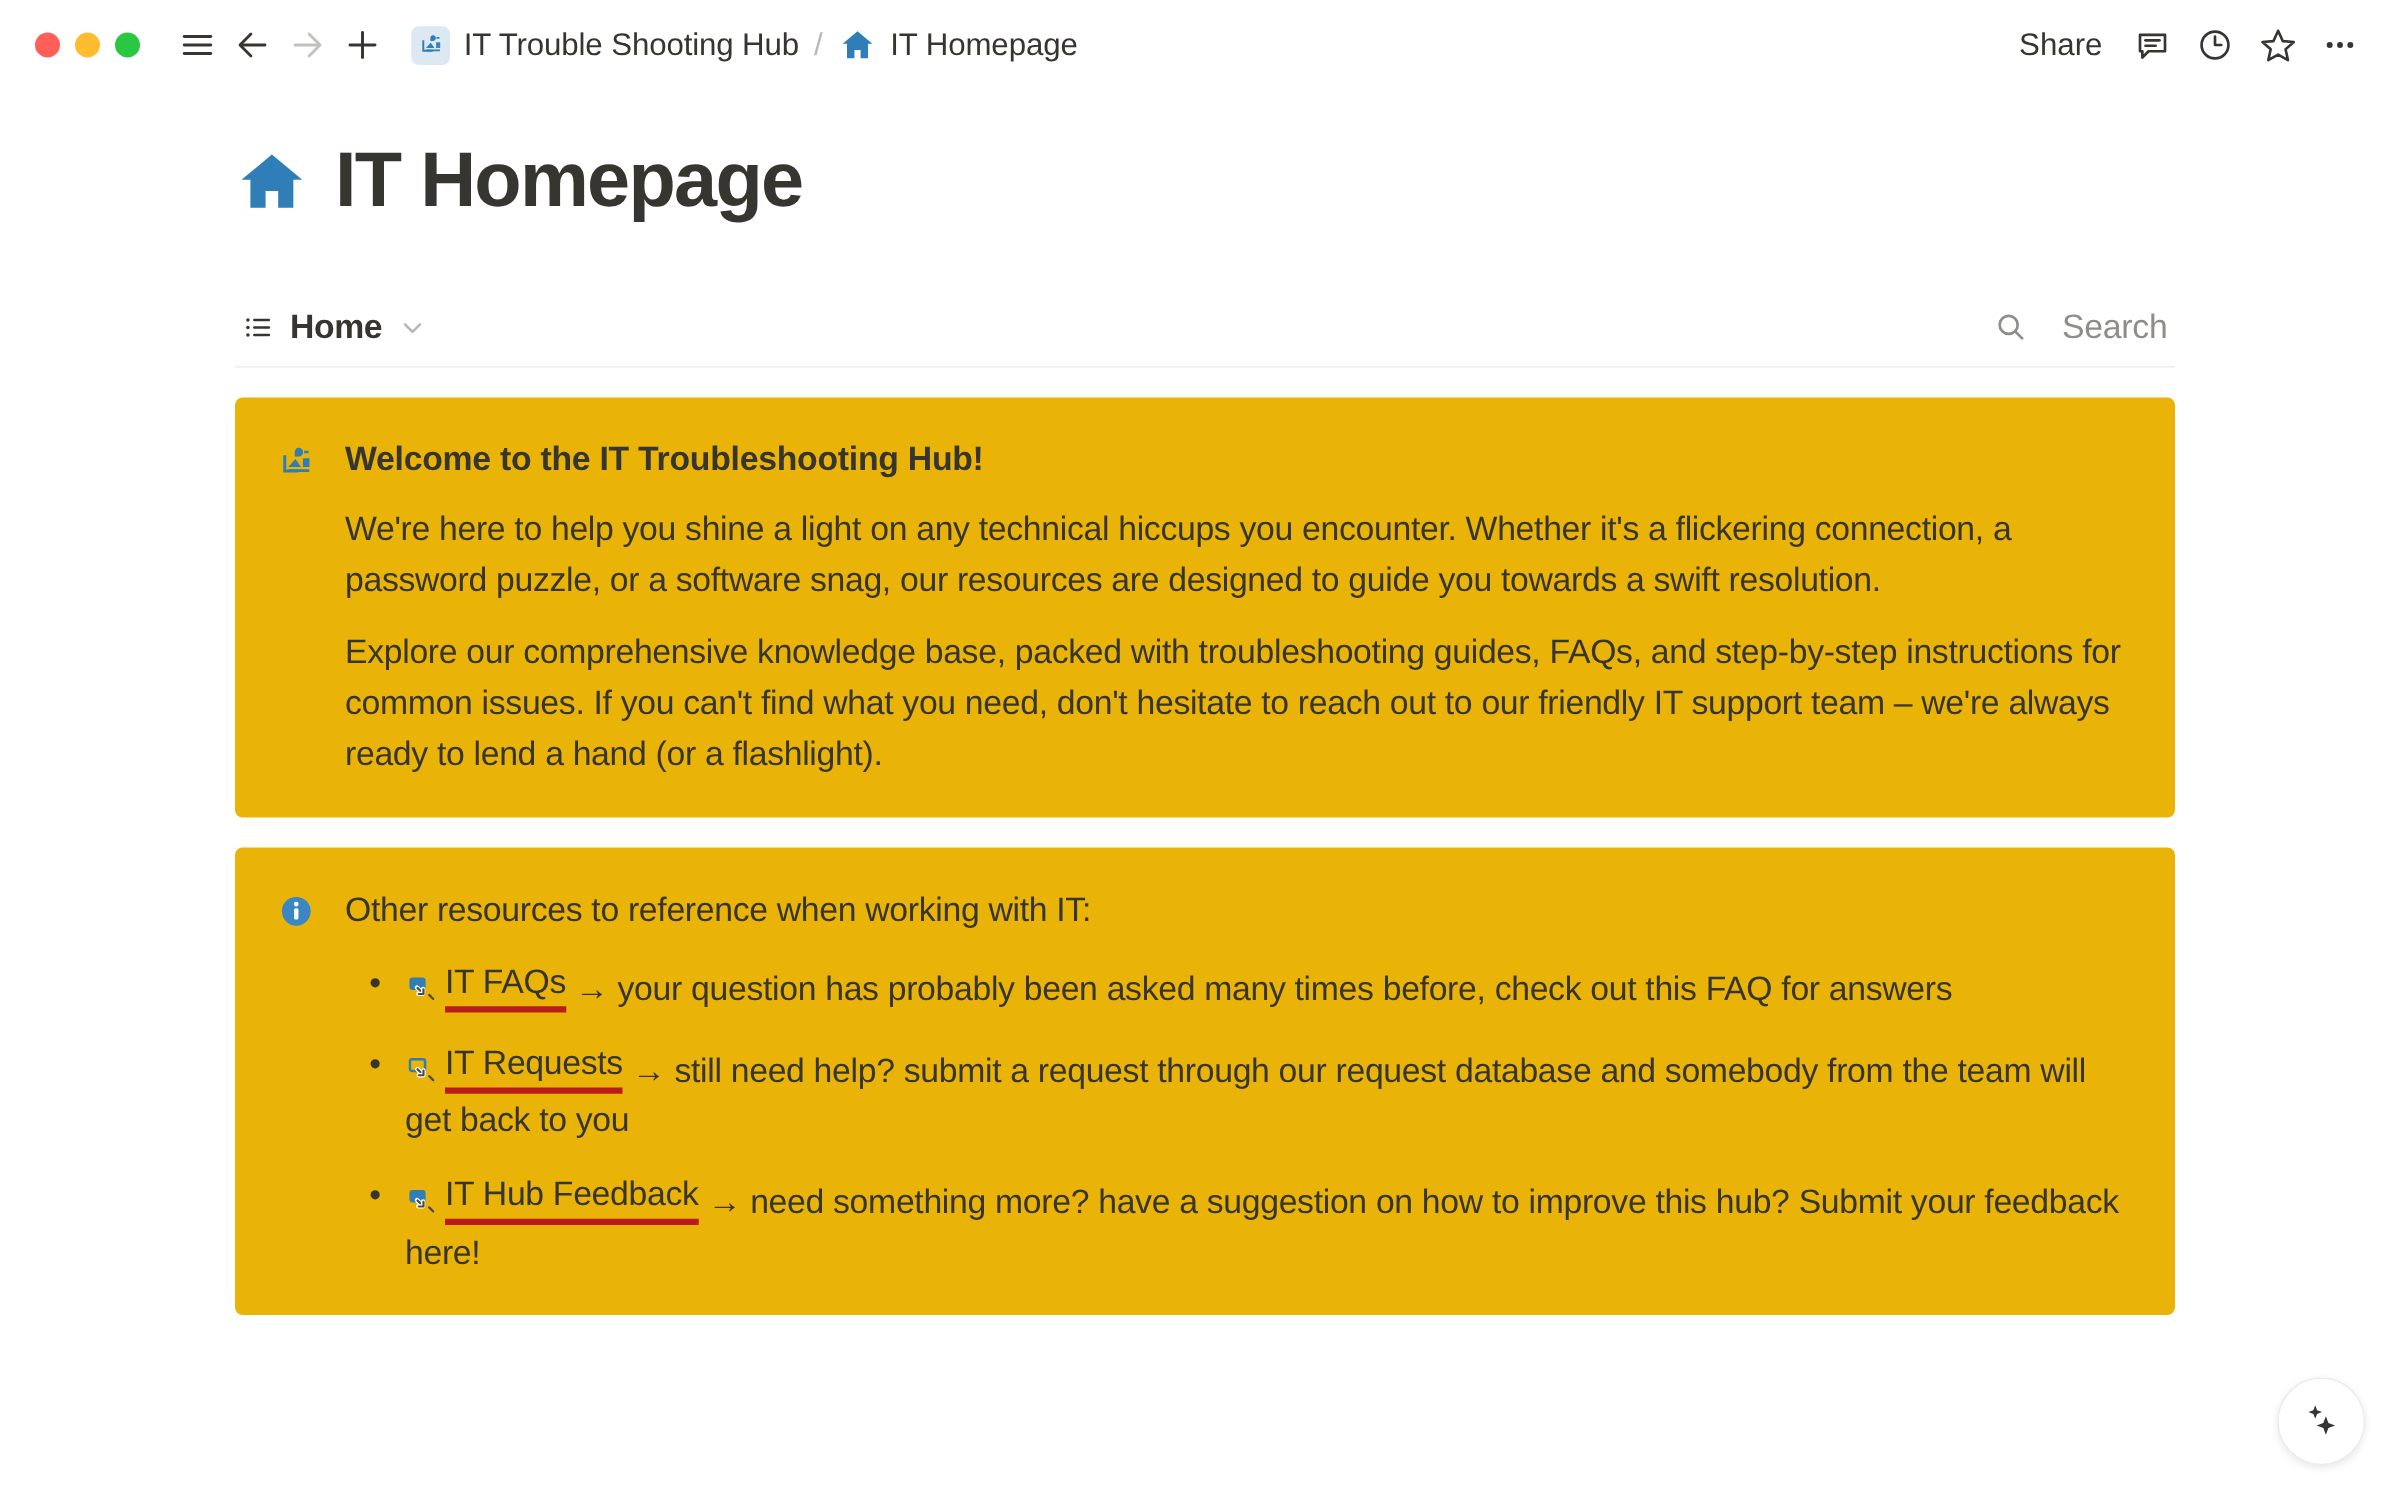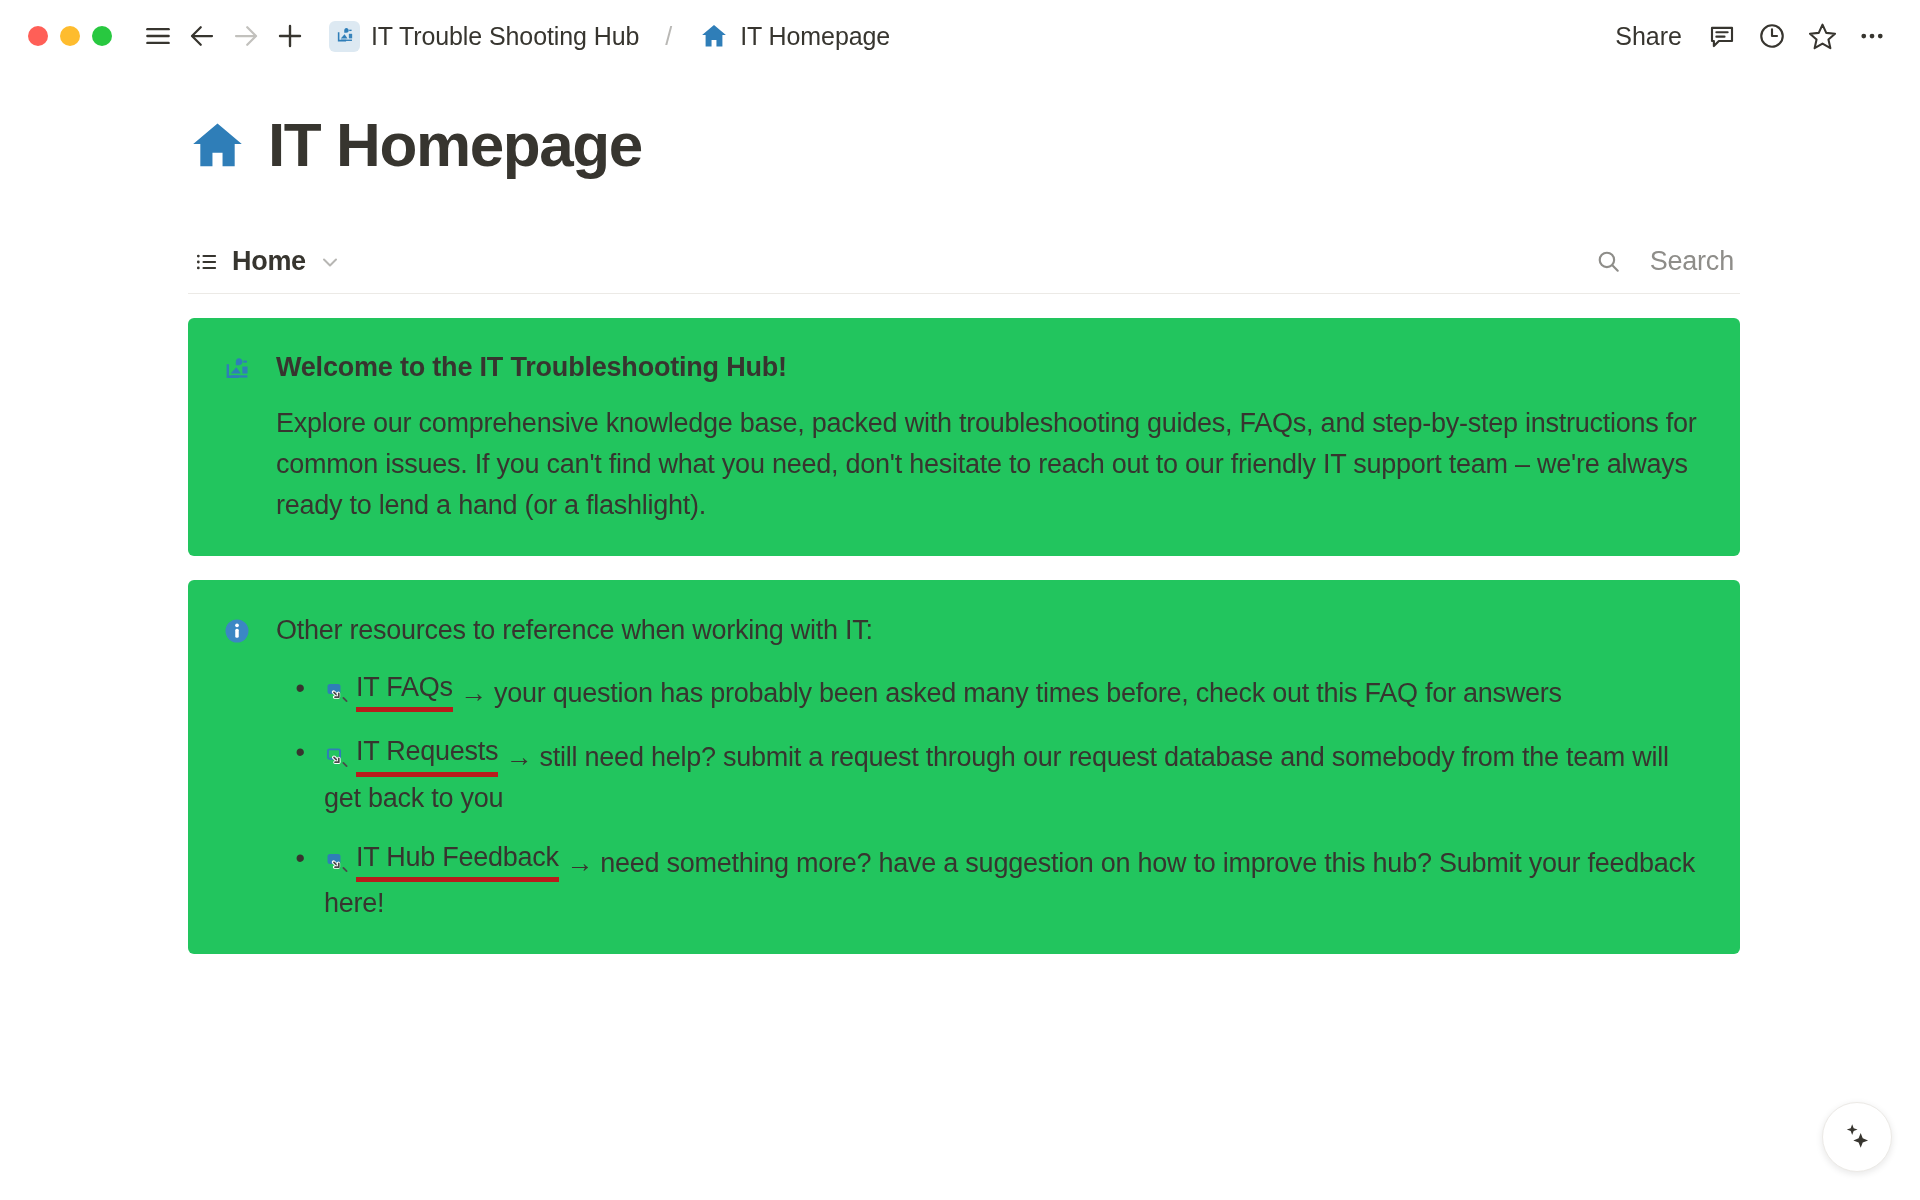--- a/index.html
+++ b/index.html
@@ -34,21 +34,21 @@
 
   .tb-icon {
     display: flex; align-items: center; justify-content: center;
     width: 44px; height: 44px;
     color: #37352f;
     flex: none;
   }
   .tb-icon.muted { color: #c2c1bd; }
   .tb-icon svg { display: block; }
 
-  .breadcrumb { display: flex; align-items: center; gap: 14px; margin-left: 10px; min-width: 0; }
+  .breadcrumb { display: flex; align-items: center; gap: 0; margin-left: 10px; min-width: 0; }
   .bc-item { display: flex; align-items: center; gap: 11px; padding: 4px 7px; border-radius: 5px; }
   .bc-label {
     font-size: 25px;
     color: #37352f;
     white-space: nowrap;
     letter-spacing: -0.1px;
   }
   .bc-sep { font-size: 25px; color: #b9b8b5; padding: 0 5px; }
   .icon-chip {
     width: 31px; height: 31px;
@@ -95,21 +95,21 @@
   .view-name { font-size: 27px; font-weight: 700; color: #37352f; letter-spacing: -0.3px; }
   .view-caret { color: #b7b6b3; display: flex; align-items: center; }
   .viewbar-right { margin-left: auto; display: flex; align-items: center; gap: 28px; padding-right: 6px; }
   .search-label { font-size: 27px; color: #8e8d89; letter-spacing: -0.2px; }
   .search-icon { color: #8e8d89; display: flex; align-items: center; }
 
   
   .callout {
     margin-top: 24px;
     margin-left: 8px;
-    background: #22c55e;
+    background: #eab308;
     border-radius: 6px;
     padding: 30px 34px 30px 32px;
     display: flex;
     gap: 22px;
   }
   .callout-icon { flex: none; width: 34px; padding-top: 6px; display: flex; justify-content: center; }
   .callout-body { flex: 1; min-width: 0; }
 
   .callout-title {
     font-size: 27px;
@@ -331,20 +331,21 @@
             <path d="M4.2 7.6h1.8v8.6h7.2v1.8H4.2z"></path>
             <path d="M13.4 3.2c1.5 0 2.7 1.1 2.7 2.6s-1.2 2.6-2.7 2.6h-2.3V5.8c0-1.4 1-2.6 2.3-2.6z"></path>
             <path d="M16.7 4.9h2.7v1.6h-2.7z"></path>
             <path d="M7.2 14.7l4.3-4.8 3.4 4.8z"></path>
             <path d="M16 9.4h3.9v5.3H16z"></path>
             <path d="M7.4 16h12.4v1.7H7.4z"></path>
           </svg>
         </div>
         <div class="callout-body">
           <div class="callout-title">Welcome to the IT Troubleshooting Hub!</div>
+          <p class="callout-p">We're here to help you shine a light on any technical hiccups you encounter. Whether it's a flickering connection, a password puzzle, or a software snag, our resources are designed to guide you towards a swift resolution.</p>
           <p class="callout-p">Explore our comprehensive knowledge base, packed with troubleshooting guides, FAQs, and step-by-step instructions for common issues. If you can't find what you need, don't hesitate to reach out to our friendly IT support team – we're always ready to lend a hand (or a flashlight).</p>
         </div>
       </div>
 
       <div class="callout">
         <div class="callout-icon">
           <svg width="30" height="30" viewBox="0 0 24 24">
             <circle cx="12" cy="12" r="9.2" fill="#3b87c4"></circle>
             <circle cx="12" cy="7.4" r="1.5" fill="#ffffff"></circle>
             <rect x="10.6" y="10.1" width="2.8" height="7.2" rx="1.2" fill="#ffffff"></rect>

